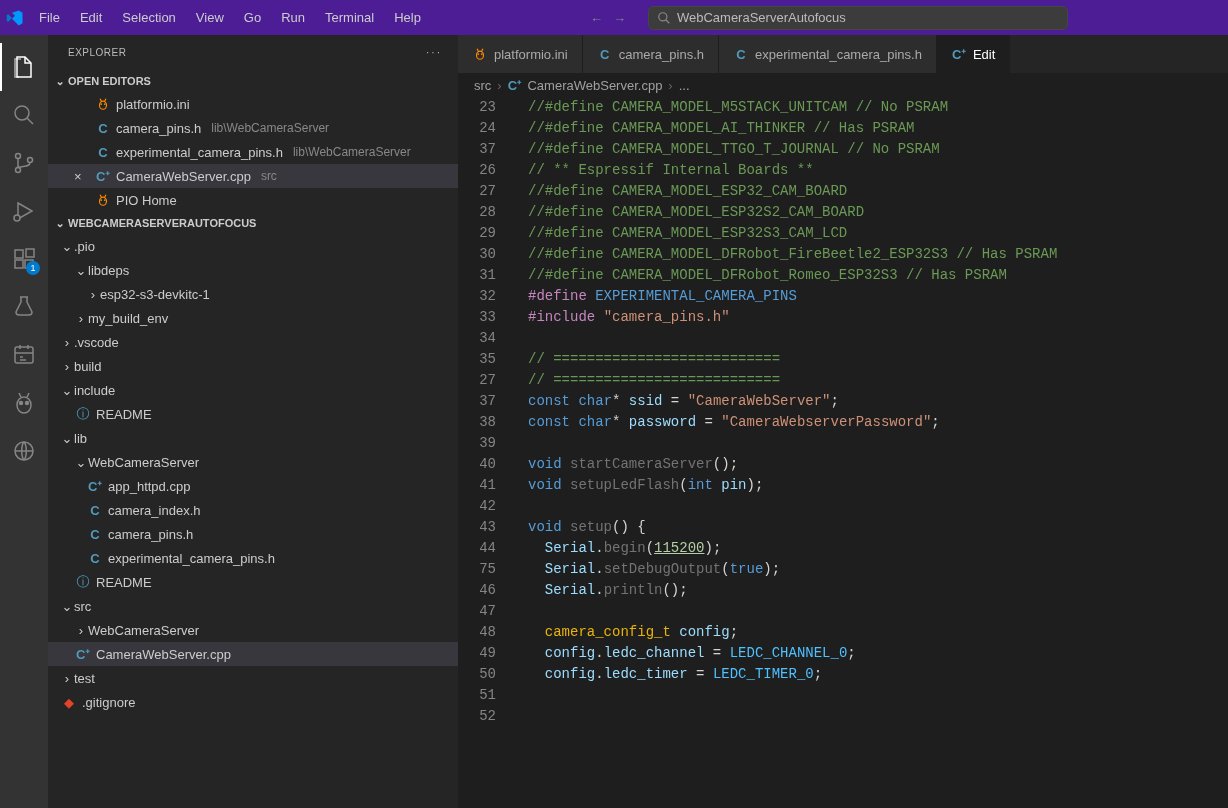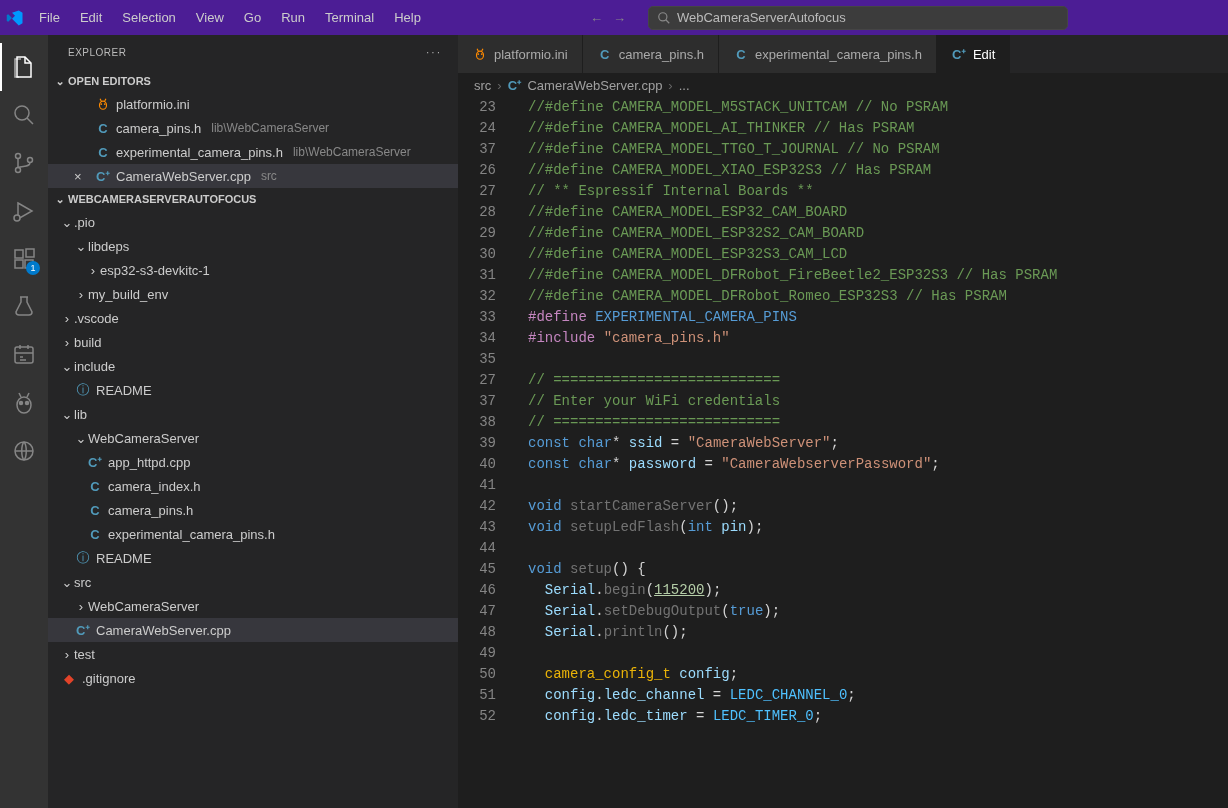--- a/index.html
+++ b/index.html
@@ -341,20 +341,33 @@
           <span class="close-x"></span>
           <span class="file-icon icon-c">C</span>
           <span>experimental_camera_pins.h</span>
           <span class="meta">lib\WebCameraServer</span>
         </div>
         <div class="tree-row indent-1 selected">
           <span class="close-x">×</span>
           <span class="file-icon icon-cpp">C⁺</span>
           <span>CameraWebServer.cpp</span>
           <span class="meta">src</span>
+        </div>
+        <div class="tree-row indent-1">
+          <span class="close-x"></span>
+          <span class="file-icon icon-pio">
+            <svg width="14" height="14" viewBox="0 0 24 24" fill="currentColor">
+              <ellipse cx="12" cy="14" rx="6" ry="7" fill="none" stroke="currentColor" stroke-width="2"></ellipse>
+              <circle cx="9" cy="12" r="1.5"></circle>
+              <circle cx="15" cy="12" r="1.5"></circle>
+              <line x1="9" y1="7" x2="7" y2="3" stroke="currentColor" stroke-width="2"></line>
+              <line x1="15" y1="7" x2="17" y2="3" stroke="currentColor" stroke-width="2"></line>
+            </svg>
+          </span>
+          <span>PIO Home</span>
         </div>
       </div>
 
     <div class="section-header">
       <span class="chev">⌄</span>
       <span>WEBCAMERASERVERAUTOFOCUS</span>
     </div>
     <div class="tree" id="workspace-tree">
         <div class="tree-row indent-0">
           <span class="chev">⌄</span>
@@ -491,45 +504,43 @@
           <div>35</div>
           <div>27</div>
           <div>37</div>
           <div>38</div>
           <div>39</div>
           <div>40</div>
           <div>41</div>
           <div>42</div>
           <div>43</div>
           <div>44</div>
-          <div>45</div>
+          <div>75</div>
           <div>46</div>
           <div>47</div>
           <div>48</div>
           <div>49</div>
           <div>50</div>
           <div>51</div>
           <div>52</div>
         </div>
       <div class="lines" id="lines">
           <div><span class="tok-comment">//#define CAMERA_MODEL_M5STACK_UNITCAM // No PSRAM</span></div>
           <div><span class="tok-comment">//#define CAMERA_MODEL_AI_THINKER // Has PSRAM</span></div>
           <div><span class="tok-comment">//#define CAMERA_MODEL_TTGO_T_JOURNAL // No PSRAM</span></div>
-          <div><span class="tok-comment">//#define CAMERA_MODEL_XIAO_ESP32S3 // Has PSRAM</span></div>
           <div><span class="tok-comment">// ** Espressif Internal Boards **</span></div>
           <div><span class="tok-comment">//#define CAMERA_MODEL_ESP32_CAM_BOARD</span></div>
           <div><span class="tok-comment">//#define CAMERA_MODEL_ESP32S2_CAM_BOARD</span></div>
           <div><span class="tok-comment">//#define CAMERA_MODEL_ESP32S3_CAM_LCD</span></div>
           <div><span class="tok-comment">//#define CAMERA_MODEL_DFRobot_FireBeetle2_ESP32S3 // Has PSRAM</span></div>
           <div><span class="tok-comment">//#define CAMERA_MODEL_DFRobot_Romeo_ESP32S3 // Has PSRAM</span></div>
           <div><span class="tok-keyword2">#define</span><span class="tok-plain"> </span><span class="tok-macro">EXPERIMENTAL_CAMERA_PINS</span></div>
           <div><span class="tok-keyword2">#include</span><span class="tok-plain"> </span><span class="tok-string">"camera_pins.h"</span></div>
           <div></div>
           <div><span class="tok-comment">// ===========================</span></div>
-          <div><span class="tok-comment">// Enter your WiFi credentials</span></div>
           <div><span class="tok-comment">// ===========================</span></div>
           <div><span class="tok-keyword">const</span><span class="tok-plain"> </span><span class="tok-keyword">char</span><span class="tok-plain">* </span><span class="tok-ident">ssid</span><span class="tok-plain"> = </span><span class="tok-string">"CameraWebServer"</span><span class="tok-plain">;</span></div>
           <div><span class="tok-keyword">const</span><span class="tok-plain"> </span><span class="tok-keyword">char</span><span class="tok-plain">* </span><span class="tok-ident">password</span><span class="tok-plain"> = </span><span class="tok-string">"CameraWebserverPassword"</span><span class="tok-plain">;</span></div>
           <div></div>
           <div><span class="tok-keyword">void</span><span class="tok-plain"> </span><span class="tok-func">startCameraServer</span><span class="tok-plain">();</span></div>
           <div><span class="tok-keyword">void</span><span class="tok-plain"> </span><span class="tok-func">setupLedFlash</span><span class="tok-plain">(</span><span class="tok-keyword">int</span><span class="tok-plain"> </span><span class="tok-ident">pin</span><span class="tok-plain">);</span></div>
           <div></div>
           <div><span class="tok-keyword">void</span><span class="tok-plain"> </span><span class="tok-func">setup</span><span class="tok-plain">() {</span></div>
           <div><span class="tok-plain">  </span><span class="tok-ident">Serial</span><span class="tok-plain">.</span><span class="tok-func">begin</span><span class="tok-plain">(</span><span class="tok-number">115200</span><span class="tok-plain">);</span></div>
           <div><span class="tok-plain">  </span><span class="tok-ident">Serial</span><span class="tok-plain">.</span><span class="tok-func">setDebugOutput</span><span class="tok-plain">(</span><span class="tok-keyword">true</span><span class="tok-plain">);</span></div>

